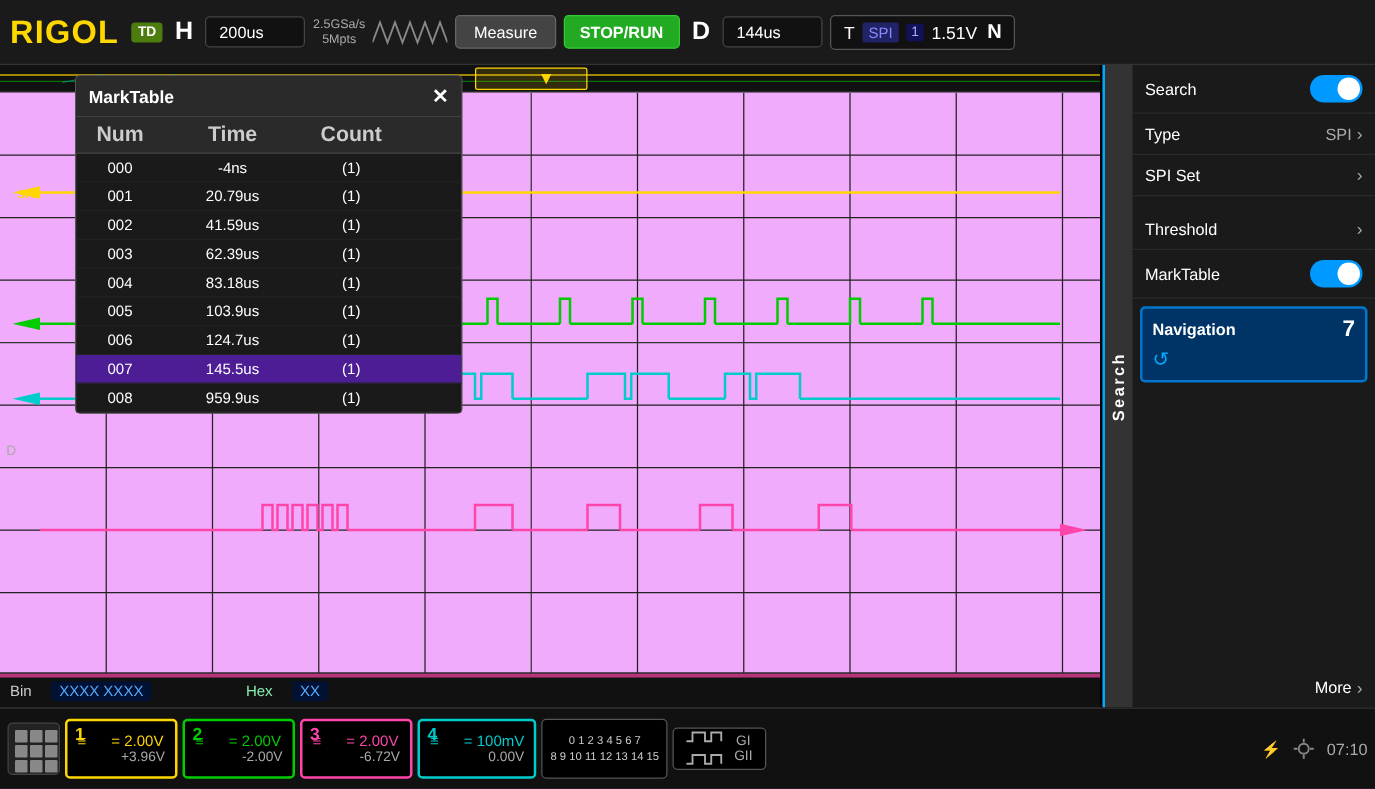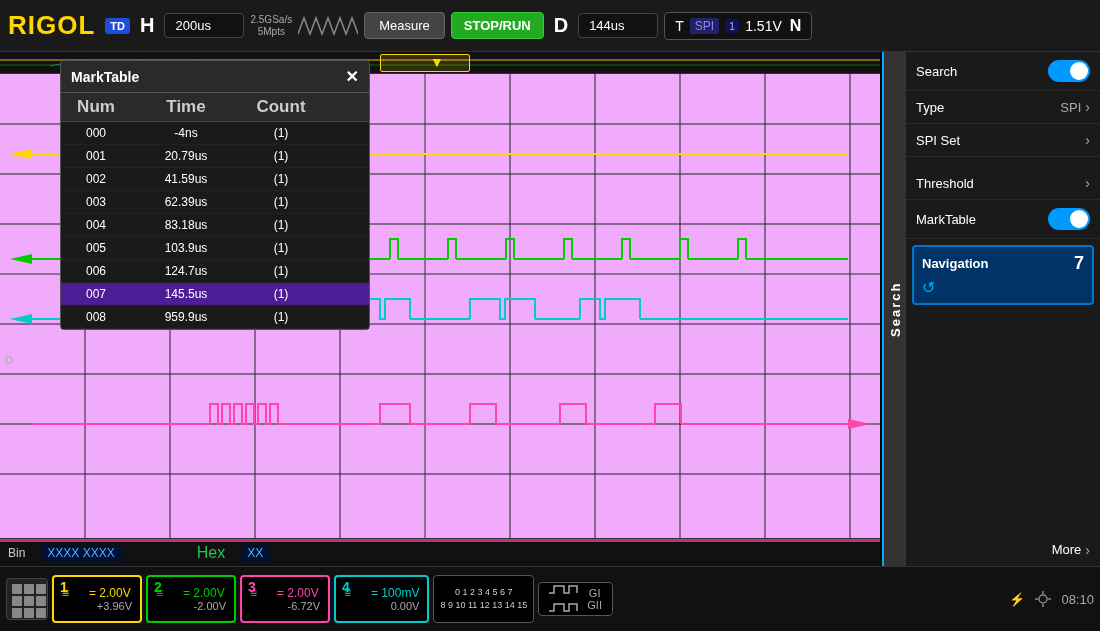--- a/index.html
+++ b/index.html
@@ -28,21 +28,21 @@
 
     .rigol-logo {
       font-size: 26px;
       font-weight: 900;
       color: #FFD700;
       letter-spacing: 1px;
       margin-right: 4px;
     }
 
     .td-badge {
-      background: #1d4ed8;
+      background: #4d7c0f;
       color: #fff;
       font-size: 11px;
       padding: 2px 5px;
       border-radius: 3px;
       font-weight: bold;
     }
 
     .h-label {
       color: #fff;
       font-size: 20px;
@@ -477,22 +477,22 @@
 
     .decode-value {
       color: #5af;
       font-size: 12px;
       background: #001133;
       padding: 1px 6px;
       border-radius: 2px;
     }
 
     .decode-hex {
-      color: #22c55e;
-      font-size: 16px;
+      color: #86efac;
+      font-size: 12px;
     }
 
     .decode-hex-val {
       color: #5af;
       font-size: 12px;
       background: #001133;
       padding: 1px 6px;
       border-radius: 2px;
     }
 
@@ -866,15 +866,15 @@
 
   <div class="usb-icon-area">
     <span>⚡</span>
     <svg width="20" height="20">
       <circle cx="10" cy="10" r="4" fill="none" stroke="#888" stroke-width="1.5"></circle>
       <line x1="10" y1="2" x2="10" y2="5" stroke="#888" stroke-width="1.5"></line>
       <line x1="10" y1="15" x2="10" y2="18" stroke="#888" stroke-width="1.5"></line>
       <line x1="2" y1="10" x2="5" y2="10" stroke="#888" stroke-width="1.5"></line>
       <line x1="15" y1="10" x2="18" y2="10" stroke="#888" stroke-width="1.5"></line>
     </svg>
-    <span>08:10</span>
+    <span>07:10</span>
   </div>
 </div>
 
 </body></html>

